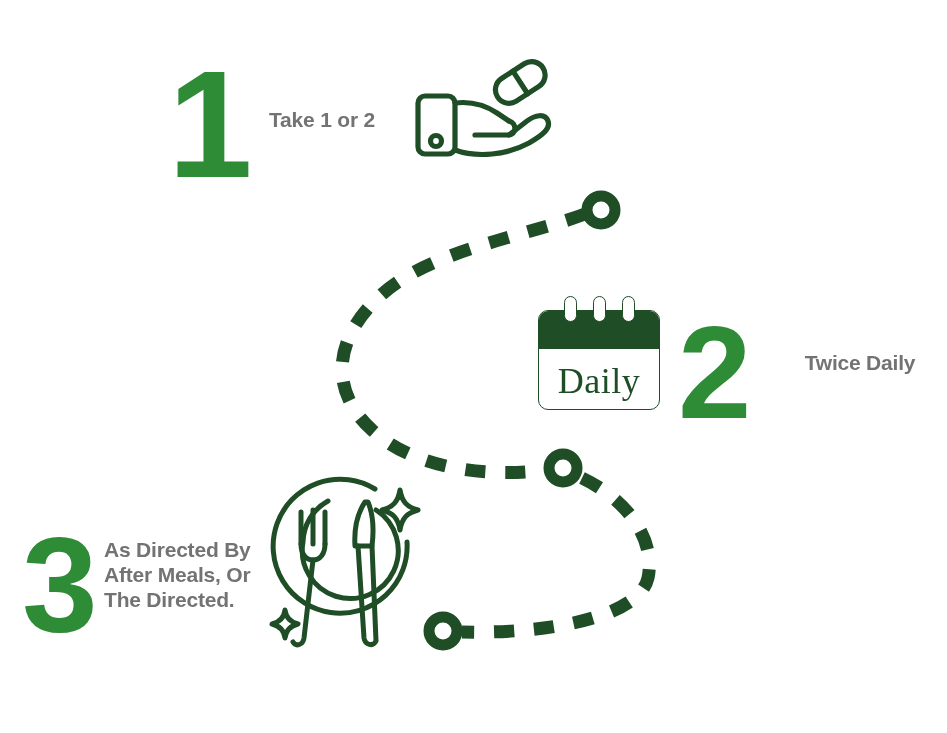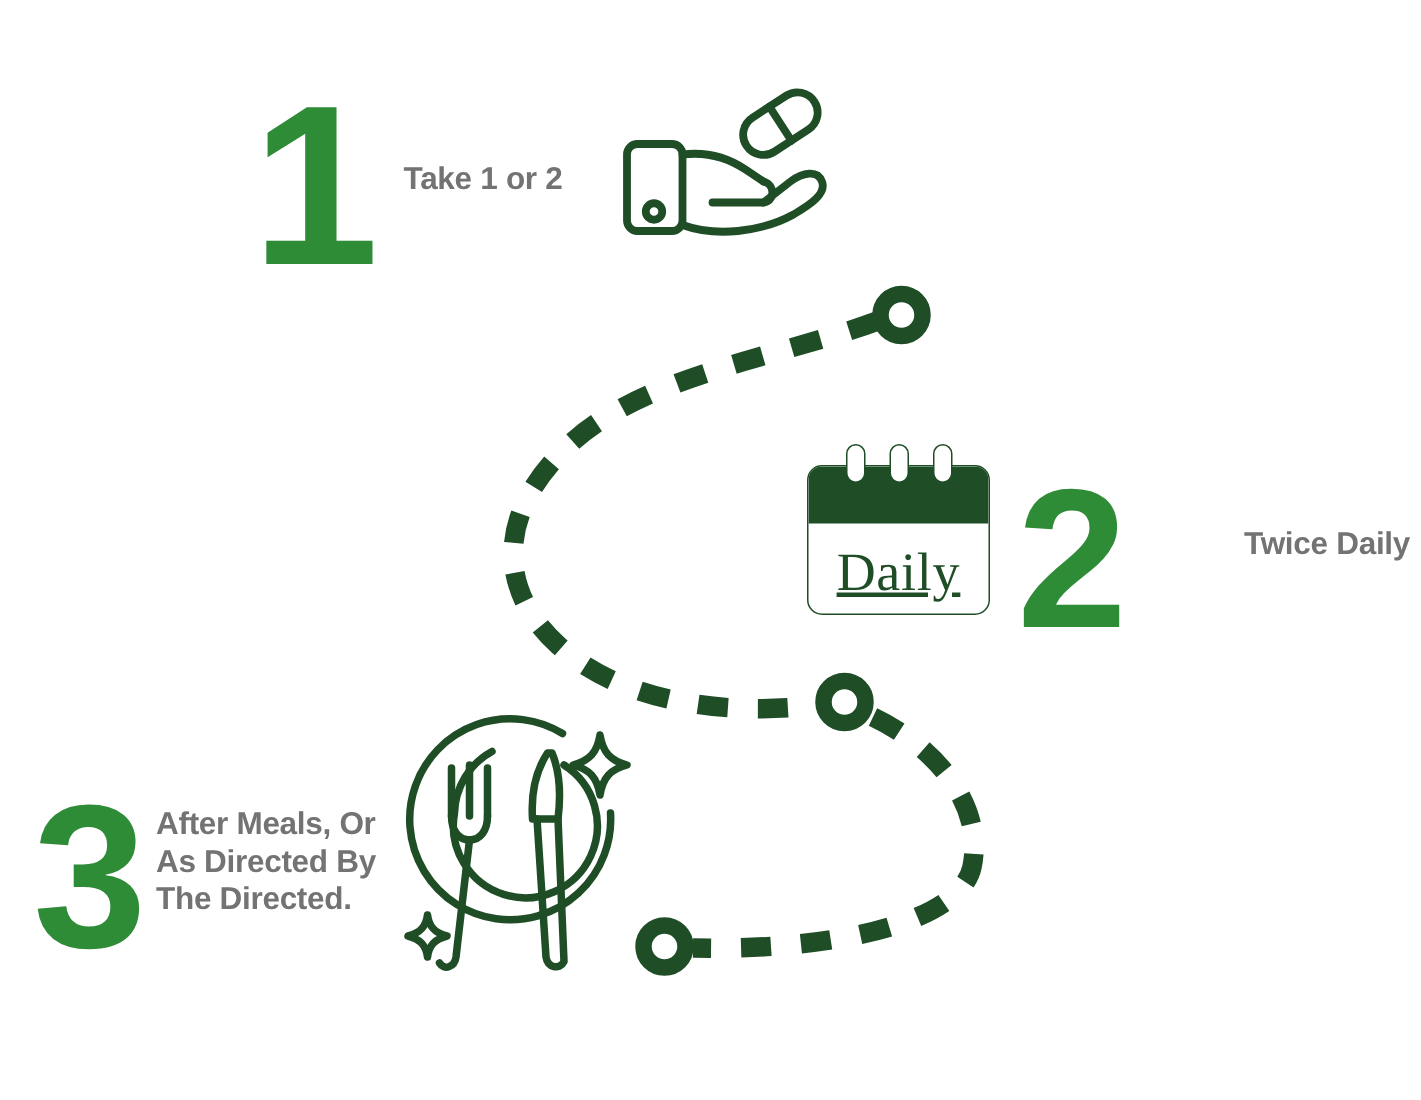--- a/index.html
+++ b/index.html
@@ -65,21 +65,21 @@
     top: 107px;
     width: 132px;
     font-size: 21px;
     text-align: center;
   }
   #step-text-2 {
     left: 780px;
     top: 350px;
     width: 160px;
     font-size: 21px;
-    text-align: right;
+    text-align: center;
   }
   #step-text-3 {
     left: 104px;
     top: 537px;
     width: 170px;
     font-size: 21px;
     text-align: left;
   }
 
   
@@ -115,21 +115,20 @@
     top: 40px;
     width: 100%;
     height: 60px;
     display: flex;
     align-items: center;
     justify-content: center;
     color: #1E4D26;
     font-family: "Liberation Serif", serif;
     font-size: 36px;
     letter-spacing: 0.5px;
-    text-decoration: underline;
   }
   .cal-ring {
     position: absolute;
     top: 0px;
     width: 13px;
     height: 26px;
     background: #ffffff;
     border: 1.6px solid #1E4D26;
     border-radius: 7px;
     box-sizing: border-box;
@@ -199,22 +198,22 @@
       <div class="cal-label">Daily</div>
     </div>
     <div class="cal-ring" id="cal-ring-1"></div>
     <div class="cal-ring" id="cal-ring-2"></div>
     <div class="cal-ring" id="cal-ring-3"></div>
   </div>
 
   <div class="abs step-num" id="step-num-3">3</div>
 
   <div class="abs step-text" id="step-text-3">
+    <div>As Directed By</div>
     <div>After Meals, Or</div>
-    <div>As Directed By</div>
     <div>The Directed.</div>
   </div>
 
   <svg class="abs" id="plate-icon" viewBox="0 0 160 180" width="160" height="180">
     <g fill="none" stroke="#1E4D26" stroke-width="5" stroke-linecap="round" stroke-linejoin="round">
 
       <path d="M 107 17 A 67 67 0 1 0 139 70"></path>
 
       <path d="M 108 38 A 48 48 0 1 1 35 70 A 48 48 0 0 1 60 29"></path>
 

